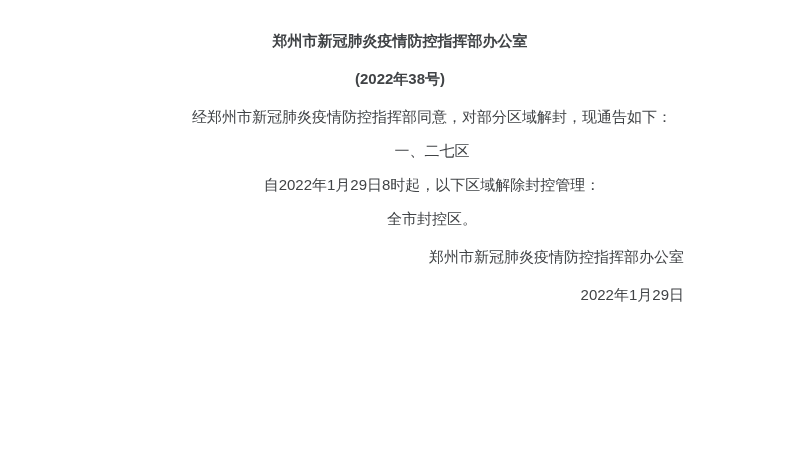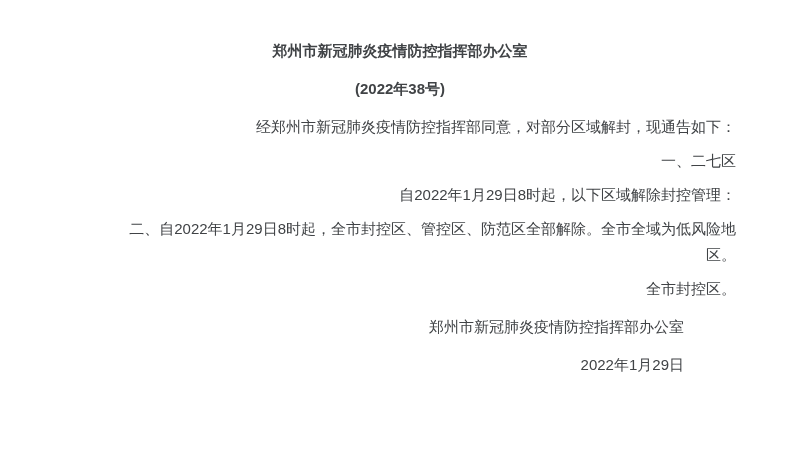--- a/index.html
+++ b/index.html
@@ -5,40 +5,40 @@
   html, body {
     margin: 0;
     padding: 0;
     background: #ffffff;
   }
   .page {
     position: relative;
     width: 800px;
     height: 376px;
     box-sizing: border-box;
-    padding: 38px 64px 0 64px;
+    padding: 28px 64px 0 64px;
     overflow: hidden;
     background: #ffffff;
     font-family: "Liberation Sans", "DejaVu Sans", sans-serif;
     color: #404346;
   }
   .title {
     font-size: 15px;
     font-weight: 700;
     line-height: 26px;
     text-align: center;
     margin: 0 0 12px 0;
   }
   .para {
     font-size: 15px;
     line-height: 26px;
     margin: 8px 0;
     text-indent: 64px;
     white-space: pre-wrap;
-    text-align: right;
+    text-align: center;
   }
   .sig {
     font-size: 15px;
     line-height: 26px;
     text-align: right;
     padding-right: 52px;
     margin: 12px 0 0 0;
   }
   .sig.date {
   }
@@ -46,19 +46,17 @@
 </head>
 <body>
 
 <div class="page" style="color: rgb(64, 67, 70); background: rgb(255, 255, 255);">
   <div class="title">郑州市新冠肺炎疫情防控指挥部办公室</div>
   <div class="title">(2022年38号)</div>
 
   <p class="para">经郑州市新冠肺炎疫情防控指挥部同意，对部分区域解封，现通告如下：</p>
   <p class="para">一、二七区</p>
   <p class="para">自2022年1月29日8时起，以下区域解除封控管理：</p>
-  <p class="para">二、自2022年1月29日8时起，全市封控区、管控区、防范区全部解除。全市全域为低风险地
-区。</p>
   <p class="para">全市封控区。</p>
 
   <div class="sig">郑州市新冠肺炎疫情防控指挥部办公室</div>
   <div class="sig date">2022年1月29日</div>
 </div>
 
 </body></html>

